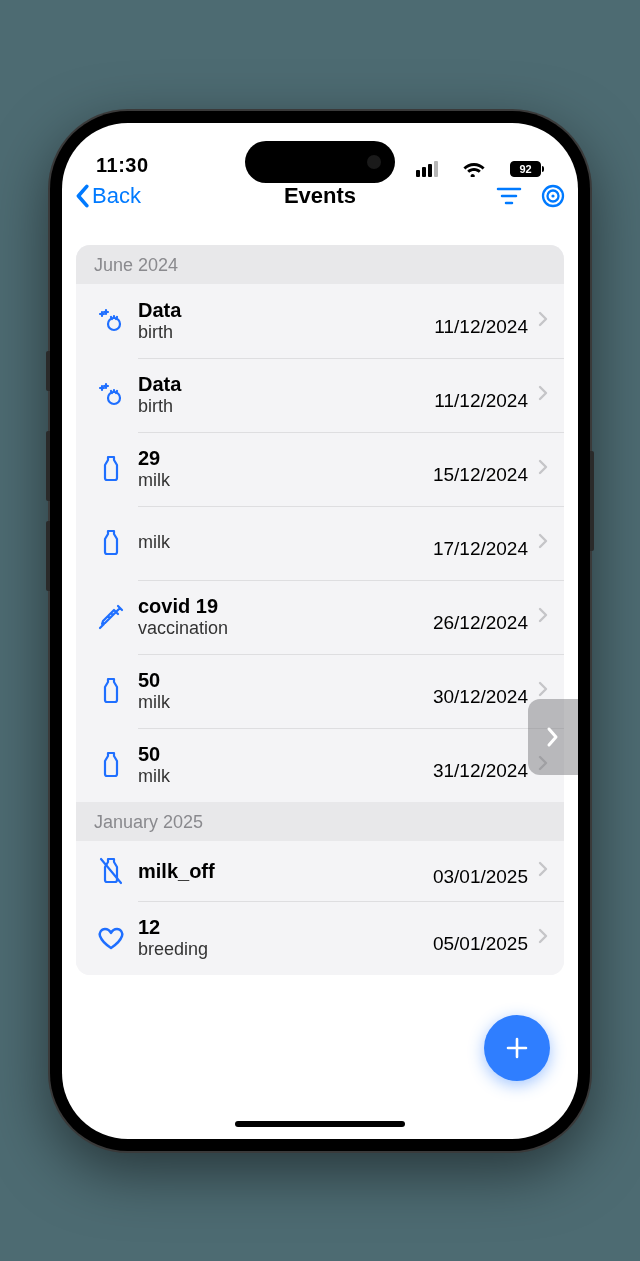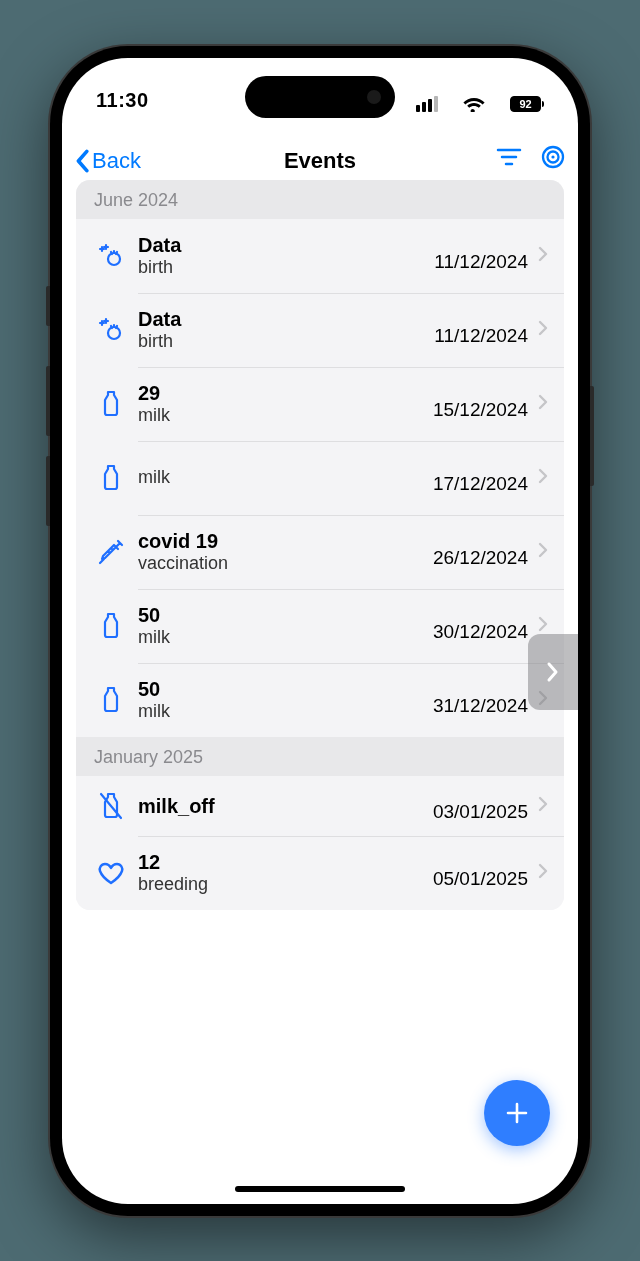--- a/index.html
+++ b/index.html
@@ -1,18 +1,18 @@
 <!DOCTYPE html>
 <html><head>
   <meta charset="utf-8">
   <style>
     * { margin: 0; padding: 0; box-sizing: border-box; font-family: -apple-system, BlinkMacSystemFont, 'Segoe UI', sans-serif; -webkit-font-smoothing: antialiased; }
     body { background: #4d6b72; width: 640px; height: 1261px; display: flex; align-items: center; justify-content: center; }
 
-    .phone-frame { width: 540px; height: 1170px; background: #000; border-radius: 78px; padding: 12px; position: relative; box-shadow: 0 0 0 2px #3a3a3a, 0 20px 60px rgba(0,0,0,0.5); }
+    .phone-frame { width: 540px; height: 1040px; background: #000; border-radius: 78px; padding: 12px; position: relative; box-shadow: 0 0 0 2px #3a3a3a, 0 20px 60px rgba(0,0,0,0.5); }
     .phone-frame::before { content: ''; position: absolute; left: -4px; top: 240px; width: 4px; height: 40px; background: #2a2a2a; border-radius: 2px 0 0 2px; }
     .phone-frame::after { content: ''; position: absolute; left: -4px; top: 320px; width: 4px; height: 70px; background: #2a2a2a; border-radius: 2px 0 0 2px; }
     .side-btn-vol2 { position: absolute; left: -4px; top: 410px; width: 4px; height: 70px; background: #2a2a2a; border-radius: 2px 0 0 2px; }
     .side-btn-right { position: absolute; right: -4px; top: 340px; width: 4px; height: 100px; background: #2a2a2a; border-radius: 0 2px 2px 0; }
 
     .screen { width: 100%; height: 100%; background: #fff; border-radius: 66px; overflow: hidden; position: relative; }
 
     .dynamic-island { position: absolute; top: 18px; left: 50%; transform: translateX(-50%); width: 150px; height: 42px; background: #000; border-radius: 24px; z-index: 100; }
     .dynamic-island::after { content: ''; position: absolute; right: 14px; top: 50%; transform: translateY(-50%); width: 14px; height: 14px; background: #1a1a1a; border-radius: 50%; }
 
@@ -21,21 +21,21 @@
     .status-right { display: flex; align-items: center; gap: 25px; }
     .signal-bars { display: flex; align-items: flex-end; gap: 2px; }
     .signal-bars span { width: 4px; background: #000; border-radius: 1px; }
     .signal-bars span:nth-child(1){height:7px}.signal-bars span:nth-child(2){height:10px}.signal-bars span:nth-child(3){height:13px}.signal-bars span:nth-child(4){height:16px;background:#b6b6b6}
     .wifi-icon svg { display: block; }
     .battery { display: flex; align-items: center; gap: 0; }
     .battery-body { width: 31px; height: 16px; border: 1.5px solid #000; border-radius: 4px; position: relative; display: flex; align-items: center; justify-content: center; font-size: 11px; font-weight: 700; background:#000; color:#fff; }
     .battery-body::before{content:'';position:absolute;left:1px;top:1px;bottom:1px;width:92%;background:#000;border-radius:2px;z-index:-1}
     .battery-tip { width: 2px; height: 6px; background: #000; margin-left: 1px; border-radius: 0 2px 2px 0; }
 
-    .nav-bar { height: 56px; display: flex; align-items: flex-end; position: relative; padding: 0 12px; }
+    .nav-bar { height: 56px; display: flex; align-items: flex-start; position: relative; padding: 0 12px; }
     .back-btn { display: flex; align-items: center; gap: 2px; color: #007AFF; font-size: 22px; font-weight: 400; }
     .back-btn svg { width: 16px; height: 24px; }
     .nav-title { position: absolute; left: 50%; transform: translateX(-50%); font-size: 22px; font-weight: 600; color: #000; }
     .nav-actions { margin-left: auto; display: flex; gap: 18px; align-items: center; color: #007AFF; }
 
     .content { padding: 6px 14px 0; height: calc(100% - 60px - 56px - 30px); overflow: hidden; position: relative; }
     .list-card { background: #f4f4f6; border-radius: 14px; overflow: hidden; }
     .section-header { padding: 10px 18px 8px; color: #8a8a8e; font-size: 18px; font-weight: 500; background:#e8e8ea; }
     .row { display: flex; align-items: center; padding: 12px 16px 12px 18px; min-height: 74px; background:#f4f4f6; position: relative; }
     .row.small { min-height: 60px; }

